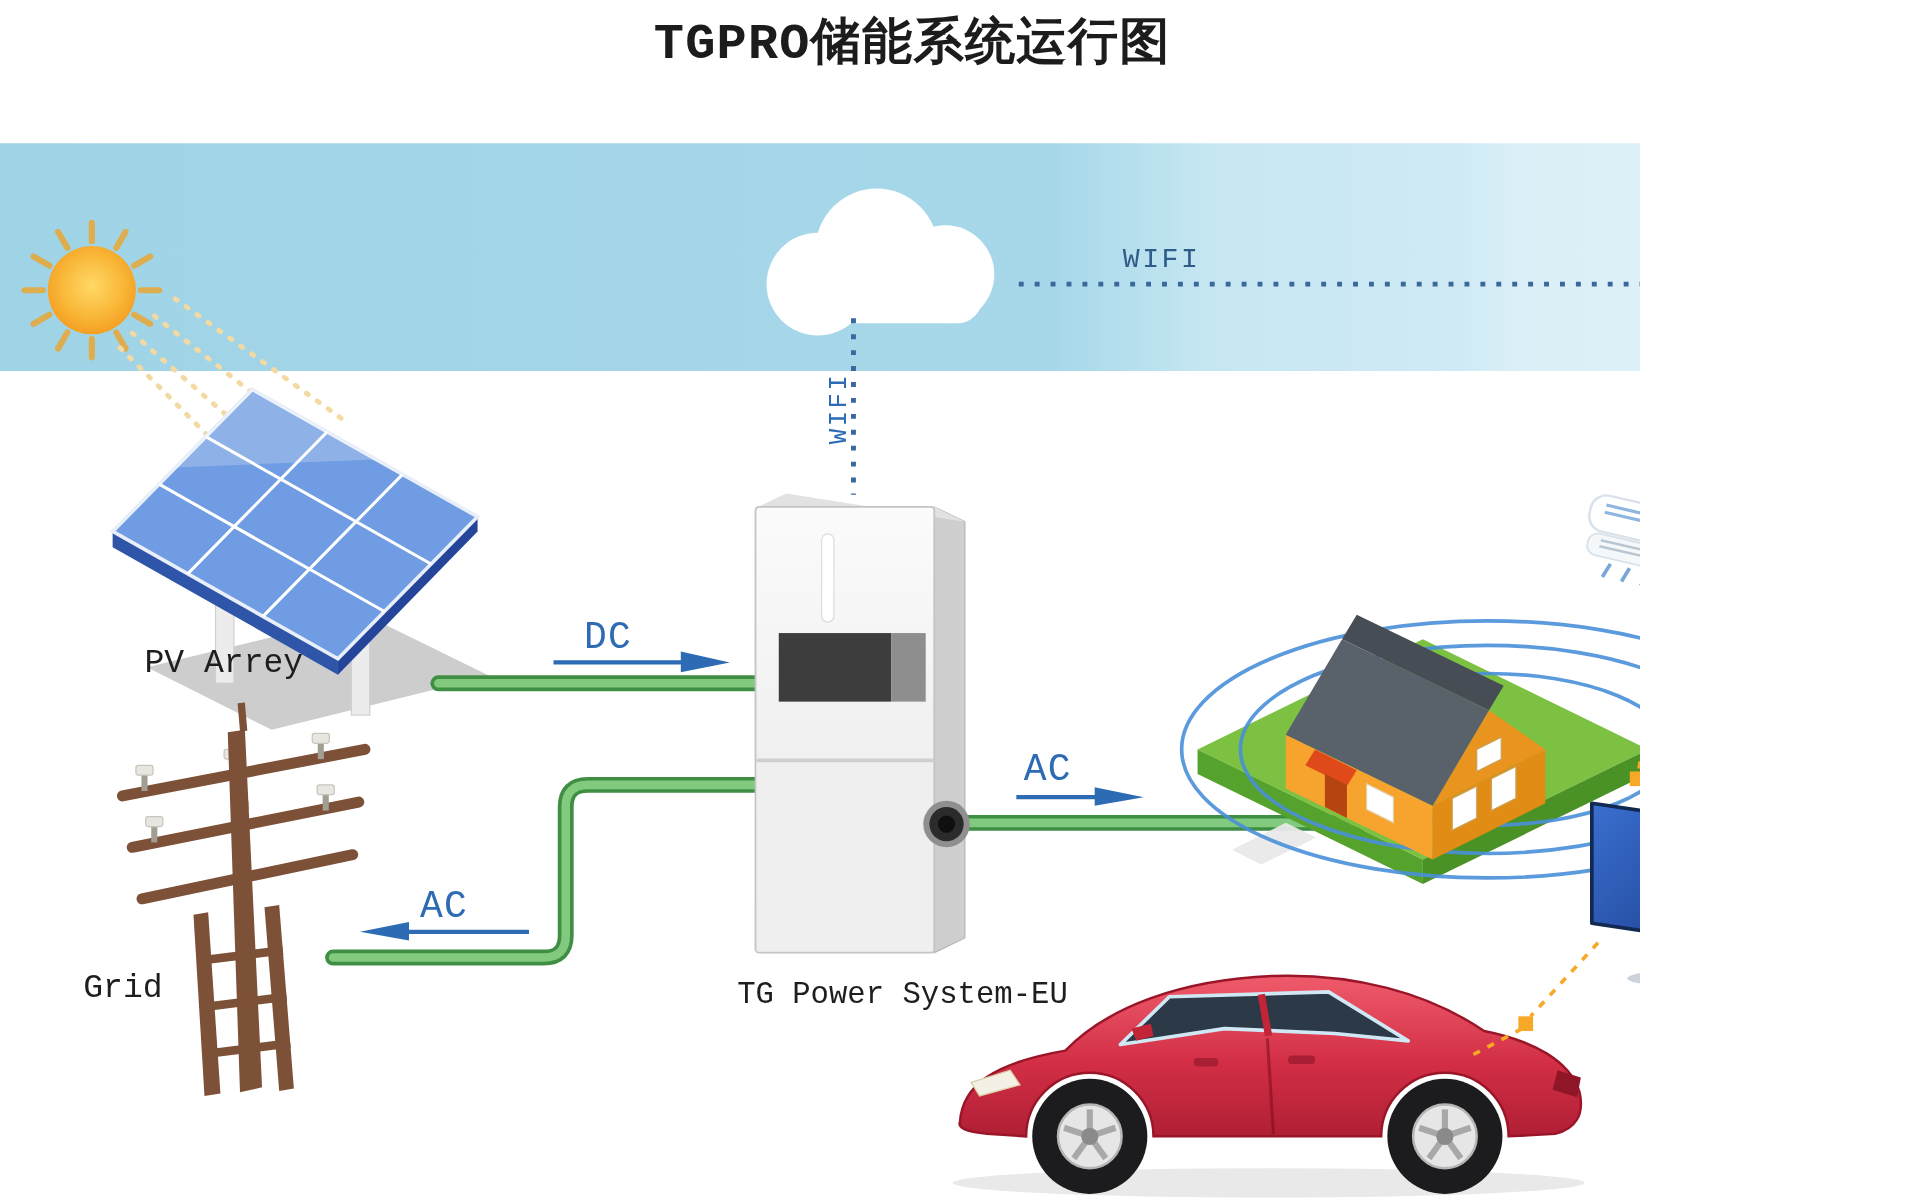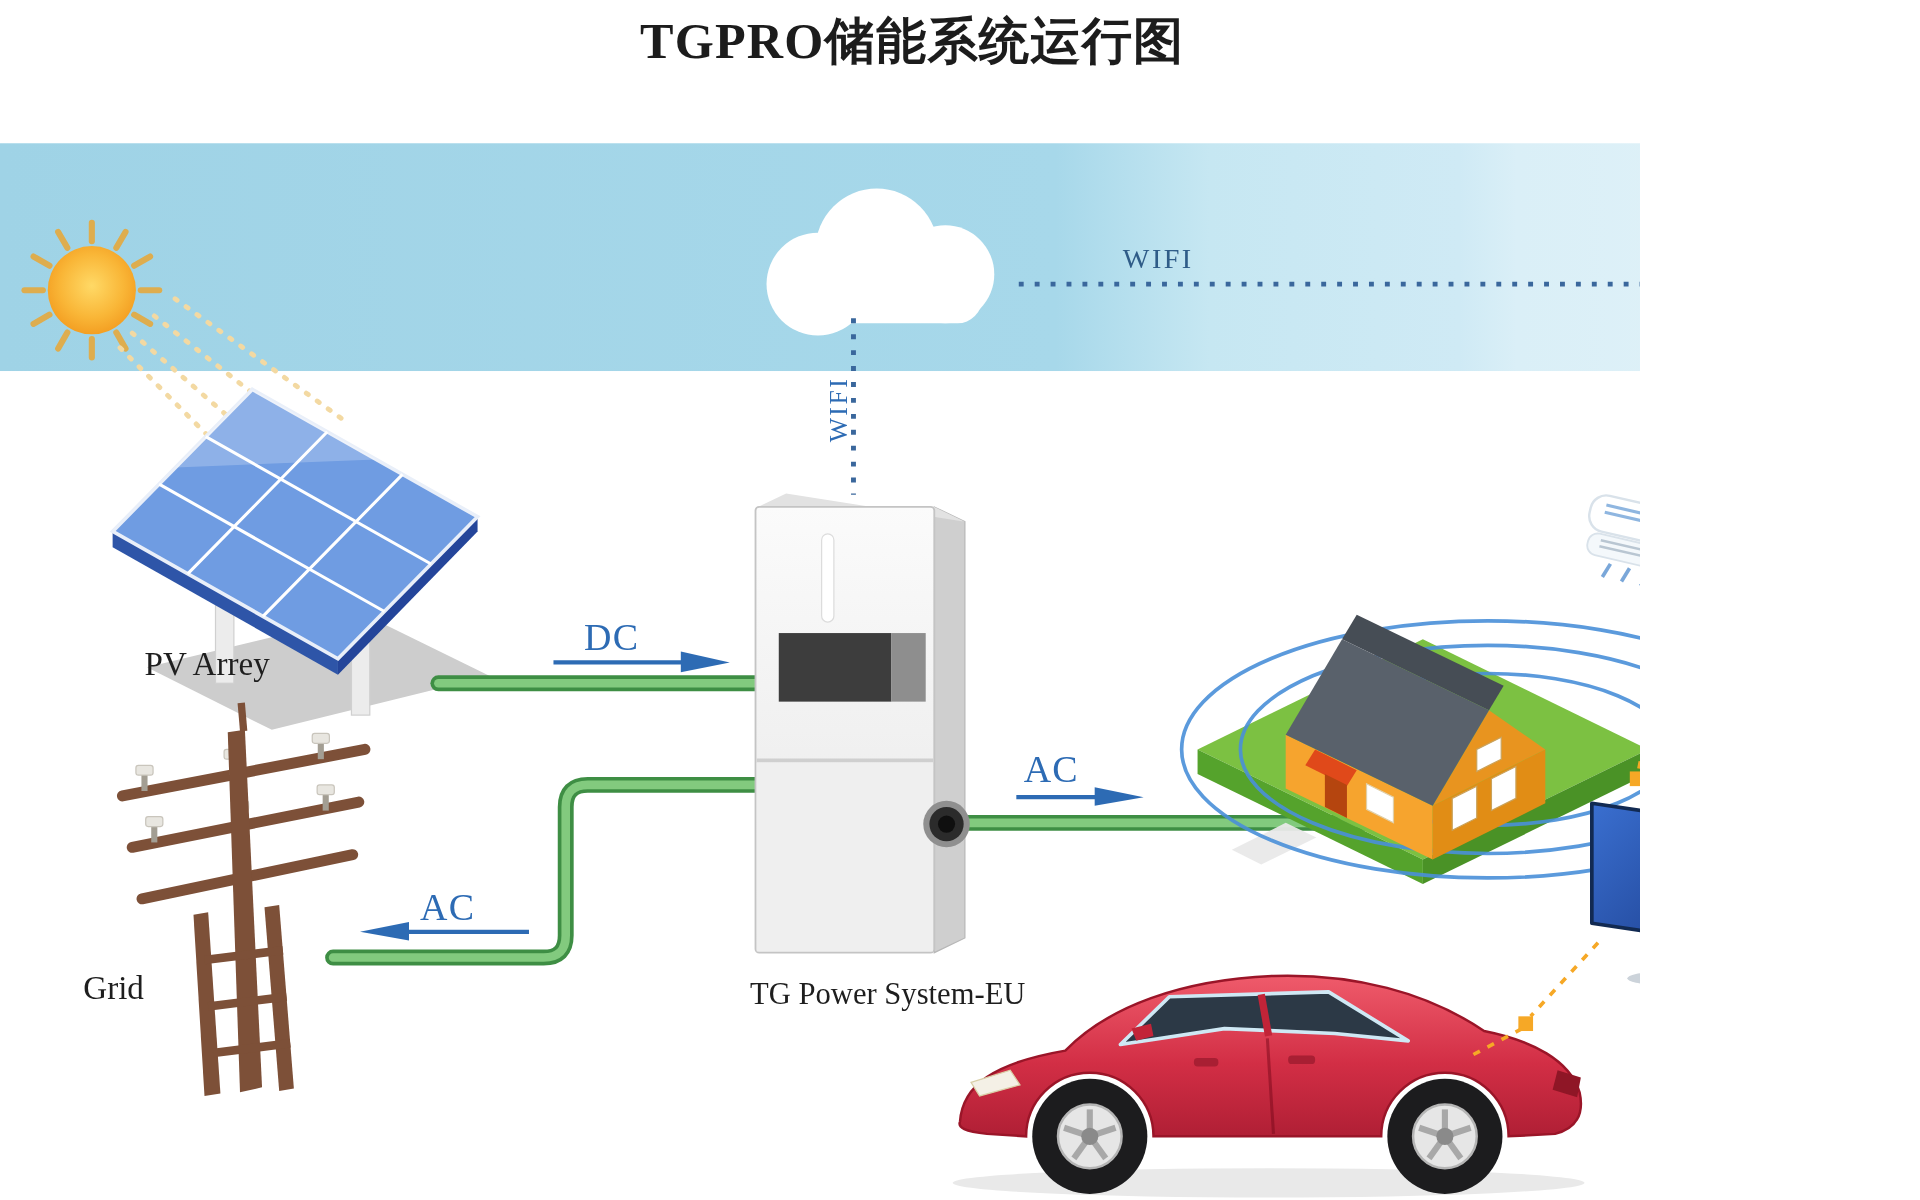--- a/index.html
+++ b/index.html
@@ -1,17 +1,17 @@
 <!DOCTYPE html>
 <html><head>
 <meta charset="utf-8">
 <style>
   html,body{margin:0;padding:0;background:#ffffff;}
   .stage{position:relative;width:1640px;height:1200px;background:#ffffff;overflow:hidden;
-         font-family:Liberation Serif, serif;}
+         font-family:Liberation Mono, monospace;}
   
   .scale{position:absolute;left:0;top:0;width:1568px;height:980px;
          transform:scale(1.22449);transform-origin:0 0;}
   .sky{position:absolute;left:0;top:117px;width:1568px;height:186px;
        background:linear-gradient(90deg,#9fd3e6 0%,#a7d8ea 55%,#c6e7f2 63%,#cfeaf5 76%,#daeff7 79%,#e3f3f9 100%);}
   .scene{position:absolute;left:0;top:0;}
   .lbl{position:absolute;white-space:nowrap;}
   .title{left:745px;top:6px;transform:translateX(-50%);font-size:41px;font-weight:600;
          color:#1c1c1c;letter-spacing:1px;}
   .lbl-dark{color:#1e1e1e;font-size:27px;}

